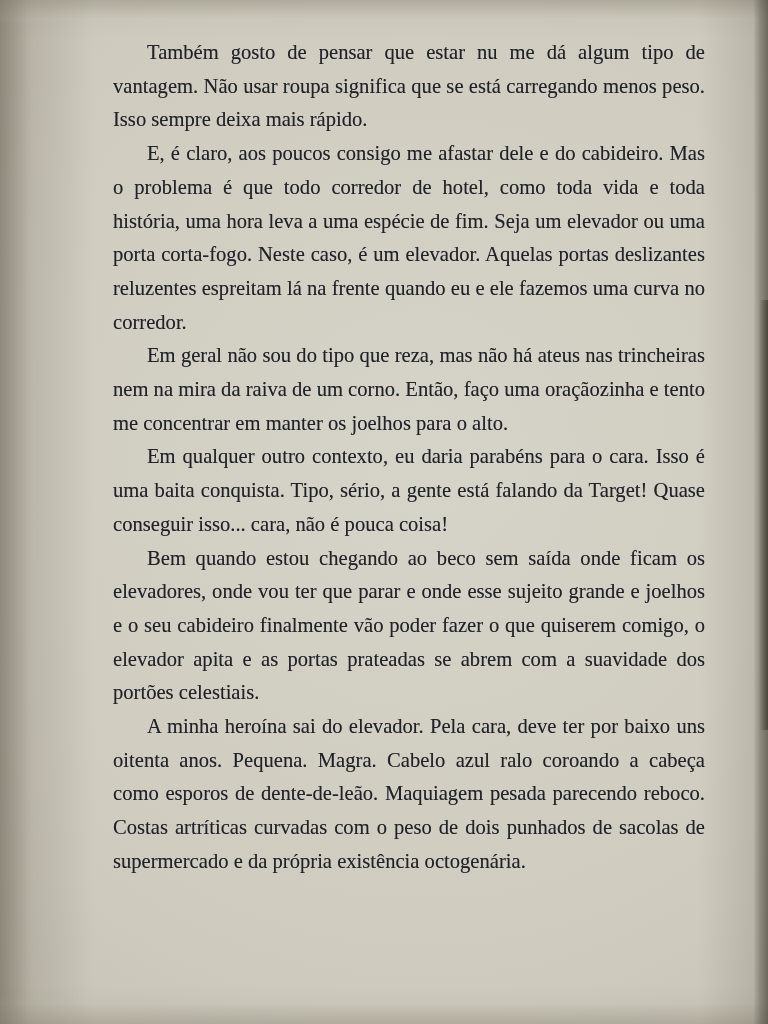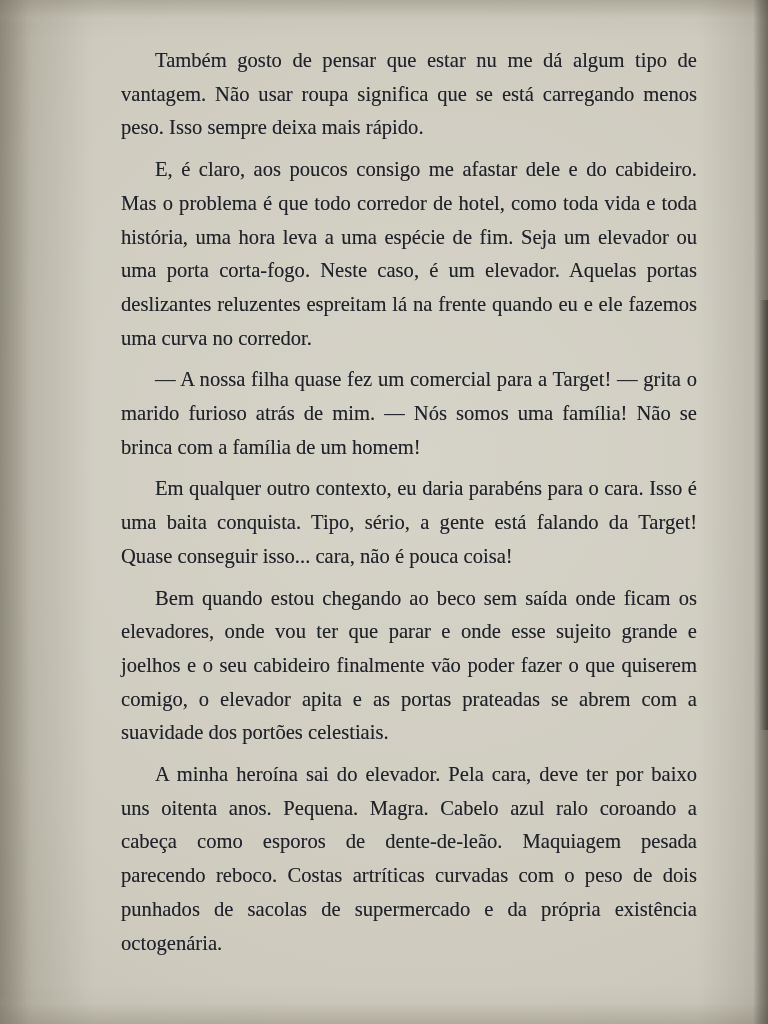--- a/index.html
+++ b/index.html
@@ -87,21 +87,21 @@
     width: 592px;
     z-index: 4;
     color: #1d1f26;
     font-size: 20.6px;
     line-height: 33.7px;
     text-align: justify;
     text-justify: inter-word;
     -webkit-font-smoothing: antialiased;
   }
   #textblock p {
-    margin: 8px;
+    margin: 0;
     text-indent: 34px;
     text-align: justify;
   }
   #textblock p.last {
     text-align: justify;
   }
   #textblock p:last-child {
     text-align-last: left;
   }
   
@@ -116,18 +116,18 @@
 <div id="page">
   <div class="left-gutter"></div>
   <div class="top-band"></div>
   <div class="bottom-band"></div>
   <div class="edge-strip"></div>
   <div class="edge-shadow"></div>
 
   <div id="textblock">
     <p>Também gosto de pensar que estar nu me dá algum tipo de vantagem. Não usar roupa significa que se está carregando menos peso. Isso sempre deixa mais rápido.</p>
     <p>E, é claro, aos poucos consigo me afastar dele e do cabideiro. Mas o problema é que todo corredor de hotel, como toda vida e toda história, uma hora leva a uma espécie de fim. Seja um elevador ou uma porta corta-fogo. Neste caso, é um elevador. Aquelas portas deslizantes reluzentes espreitam lá na frente quando eu e ele fazemos uma curva no corredor.</p>
-    <p>— A nossa filha quase fez um comercial para a Target! — grita o marido furioso atrás de mim. — Nós somos uma família! Não se brinca com a família de um homem!</p>
+    <p>Em geral não sou do tipo que reza, mas não há ateus nas trincheiras nem na mira da raiva de um corno. Então, faço uma oraçãozinha e tento me concentrar em manter os joelhos para o alto.</p>
     <p>Em qualquer outro contexto, eu daria parabéns para o cara. Isso é uma baita conquista. Tipo, sério, a gente está falando da Target! Quase conseguir isso... cara, não é pouca coisa!</p>
     <p>Bem quando estou chegando ao beco sem saída onde ficam os elevadores, onde vou ter que parar e onde esse sujeito grande e joelhos e o seu cabideiro finalmente vão poder fazer o que quiserem comigo, o elevador apita e as portas prateadas se abrem com a suavidade dos portões celestiais.</p>
     <p class="last">A minha heroína sai do elevador. Pela cara, deve ter por baixo uns oitenta anos. Pequena. Magra. Cabelo azul ralo coroando a cabeça como esporos de dente-de-leão. Maquiagem pesada parecendo reboco. Costas artríticas curvadas com o peso de dois punhados de sacolas de supermercado e da própria existência octogenária.</p>
   </div>
 </div>
 
 </body></html>

